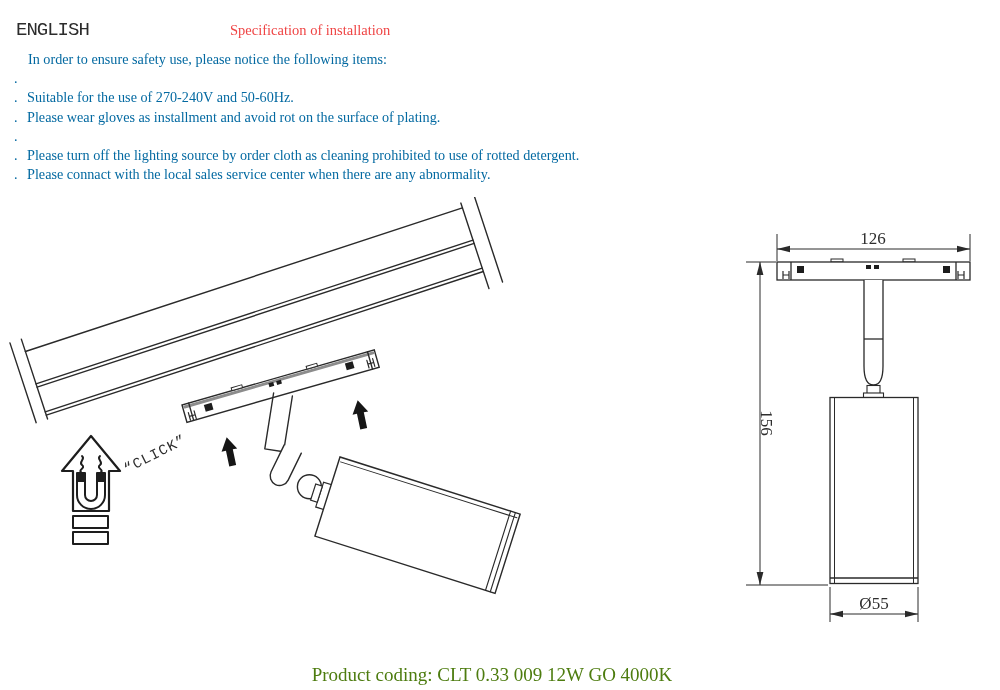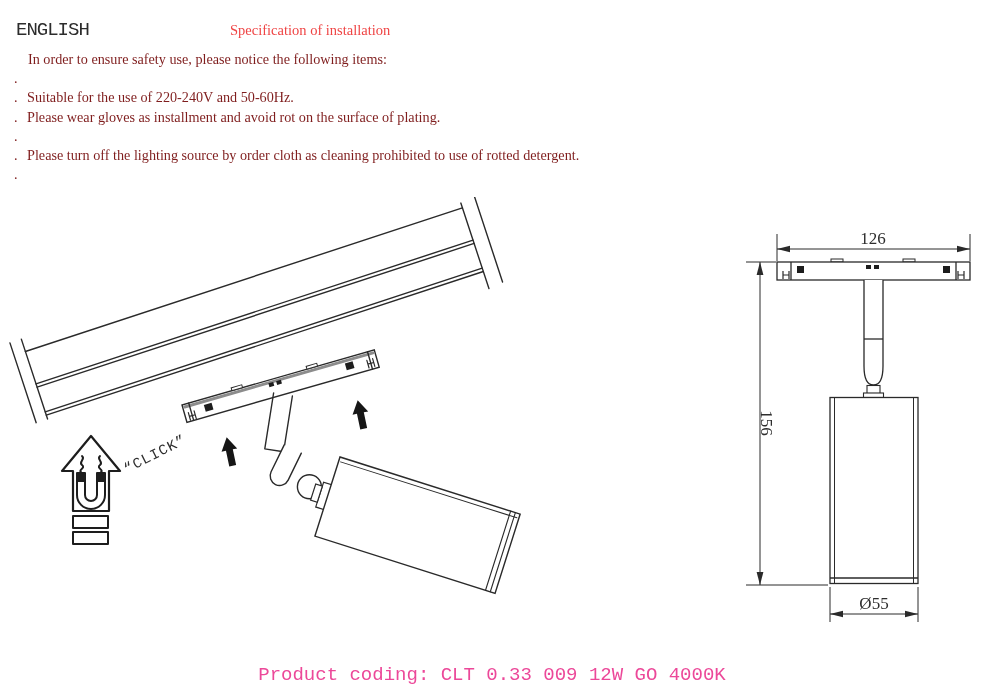--- a/index.html
+++ b/index.html
@@ -5,60 +5,61 @@
   html,body{margin:0;padding:0;background:#fff;}
   .page{
     position:relative;width:1000px;height:690px;background:#ffffff;overflow:hidden;
     font-family:"Liberation Serif",serif;color:#3d3d3d;margin-top:12px;
   }
   .lang{
     position:absolute;left:16px;top:7px;
     font-family:"Liberation Mono",monospace;font-size:19px;letter-spacing:-1px;color:#2c2c2c;
   }
   .doc-title{position:absolute;left:230px;top:10px;font-size:14.5px;color:#ef4444;}
-  .safety{position:absolute;left:14px;top:38px;font-size:14.2px;line-height:19.2px;color:#7f1d1d;}
+  .safety{position:absolute;left:14px;top:38px;font-size:14.2px;line-height:19.2px;color:#0369a1;}
   .safety .intro{padding-left:14px;}
   .safety .item{display:flex;}
   .safety .bullet{width:13px;flex:0 0 13px;}
   .diagram-svg{position:absolute;}
   .coding{
     position:absolute;left:0;right:16px;top:652px;text-align:center;
-    font-family:Liberation Mono, monospace;font-size:19px;color:#ec4899;
+    font-family:Liberation Serif, serif;font-size:19px;color:#4d7c0f;
   }
 </style>
 </head>
 <body>
 
 <div class="page">
 
   <div class="lang">ENGLISH</div>
   <div class="doc-title">Specification of installation</div>
 
   <div class="safety">
     <div class="intro">In order to ensure safety use, please notice the following items:</div>
     <div class="item">
       <span class="bullet">.</span>
     </div>
     <div class="item">
       <span class="bullet">.</span>
-      <span>Suitable for the use of 220-240V and 50-60Hz.</span>
+      <span>Suitable for the use of 270-240V and 50-60Hz.</span>
     </div>
     <div class="item">
       <span class="bullet">.</span>
       <span>Please wear gloves as installment and avoid rot on the surface of plating.</span>
     </div>
     <div class="item">
       <span class="bullet">.</span>
     </div>
     <div class="item">
       <span class="bullet">.</span>
       <span>Please turn off the lighting source by order cloth as cleaning prohibited to use of rotted detergent.</span>
     </div>
     <div class="item">
       <span class="bullet">.</span>
+      <span>Please connact with the local sales service center when there are any abnormality.</span>
     </div>
   </div>
 
   <svg class="diagram-svg" style="left:0;top:185px" width="560" height="425" viewBox="0 185 560 425">
     <g stroke="#2a2a2a" stroke-width="1.4" fill="none" stroke-linecap="round">
 
       <g transform="translate(33,337) rotate(-18.2)">
         <line x1="-8" y1="0" x2="452" y2="0"></line>
         <line x1="-8" y1="34" x2="452" y2="34"></line>
         <line x1="-8" y1="37.5" x2="452" y2="37.5"></line>

